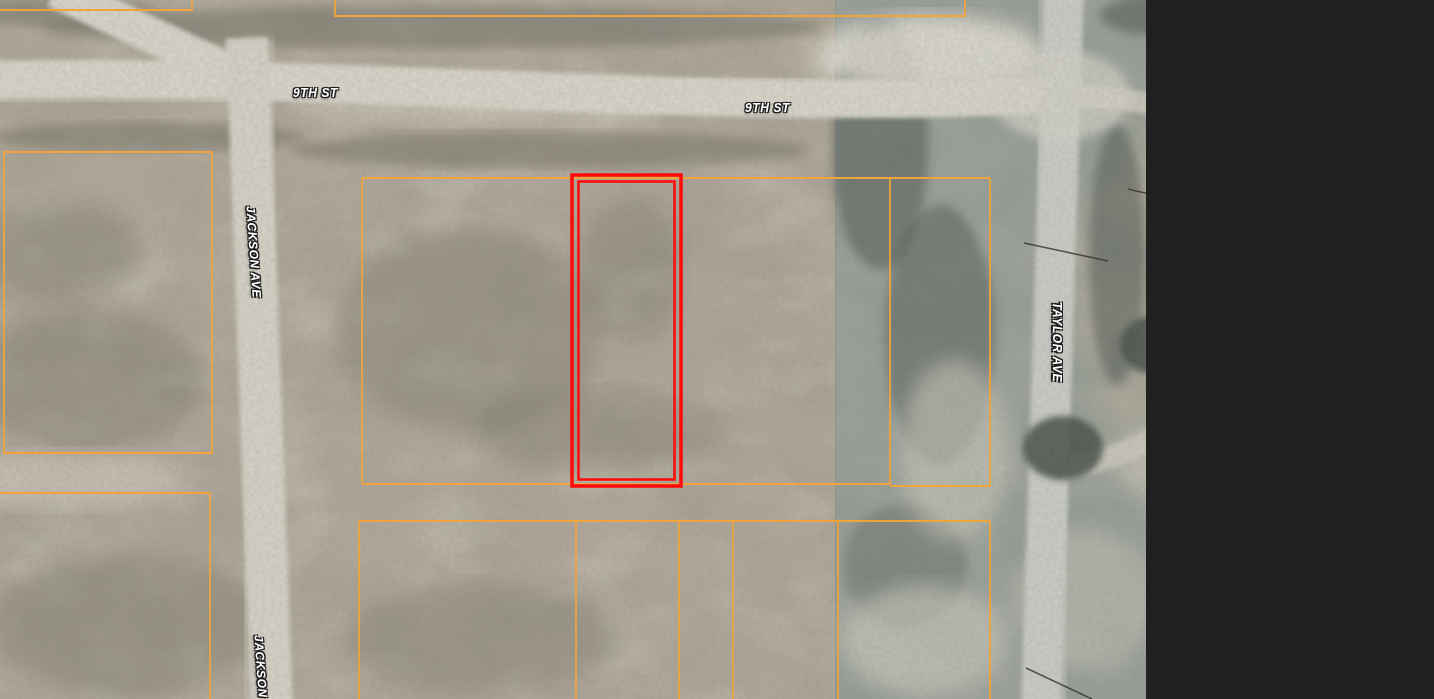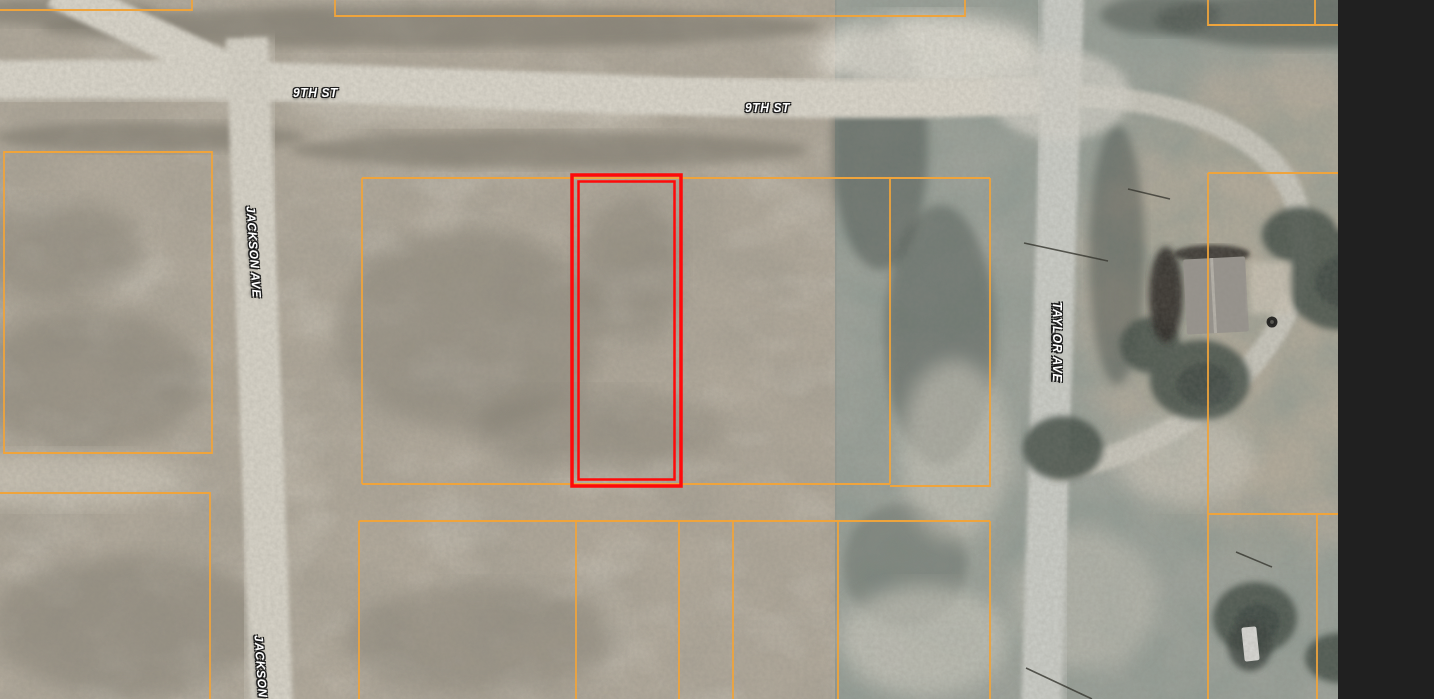--- a/index.html
+++ b/index.html
@@ -1,18 +1,18 @@
 <!DOCTYPE html>
 <html><head>
 <meta charset="utf-8">
 <style>
   html,body{margin:0;padding:0;background:#202020;}
   #map-root{
     position:relative;
-    width:1338px;height:699px;
+    width:1146px;height:699px;
     overflow:hidden;
     background:#b1a99b;
     font-family:"Liberation Sans",sans-serif;
     text-align:right;
   }
   #map-root svg{position:absolute;left:0;top:0;display:block;}
   .street-label{
     position:absolute;
     color:#ffffff;
     font:italic bold 12px/1.1 "Liberation Sans",sans-serif;

